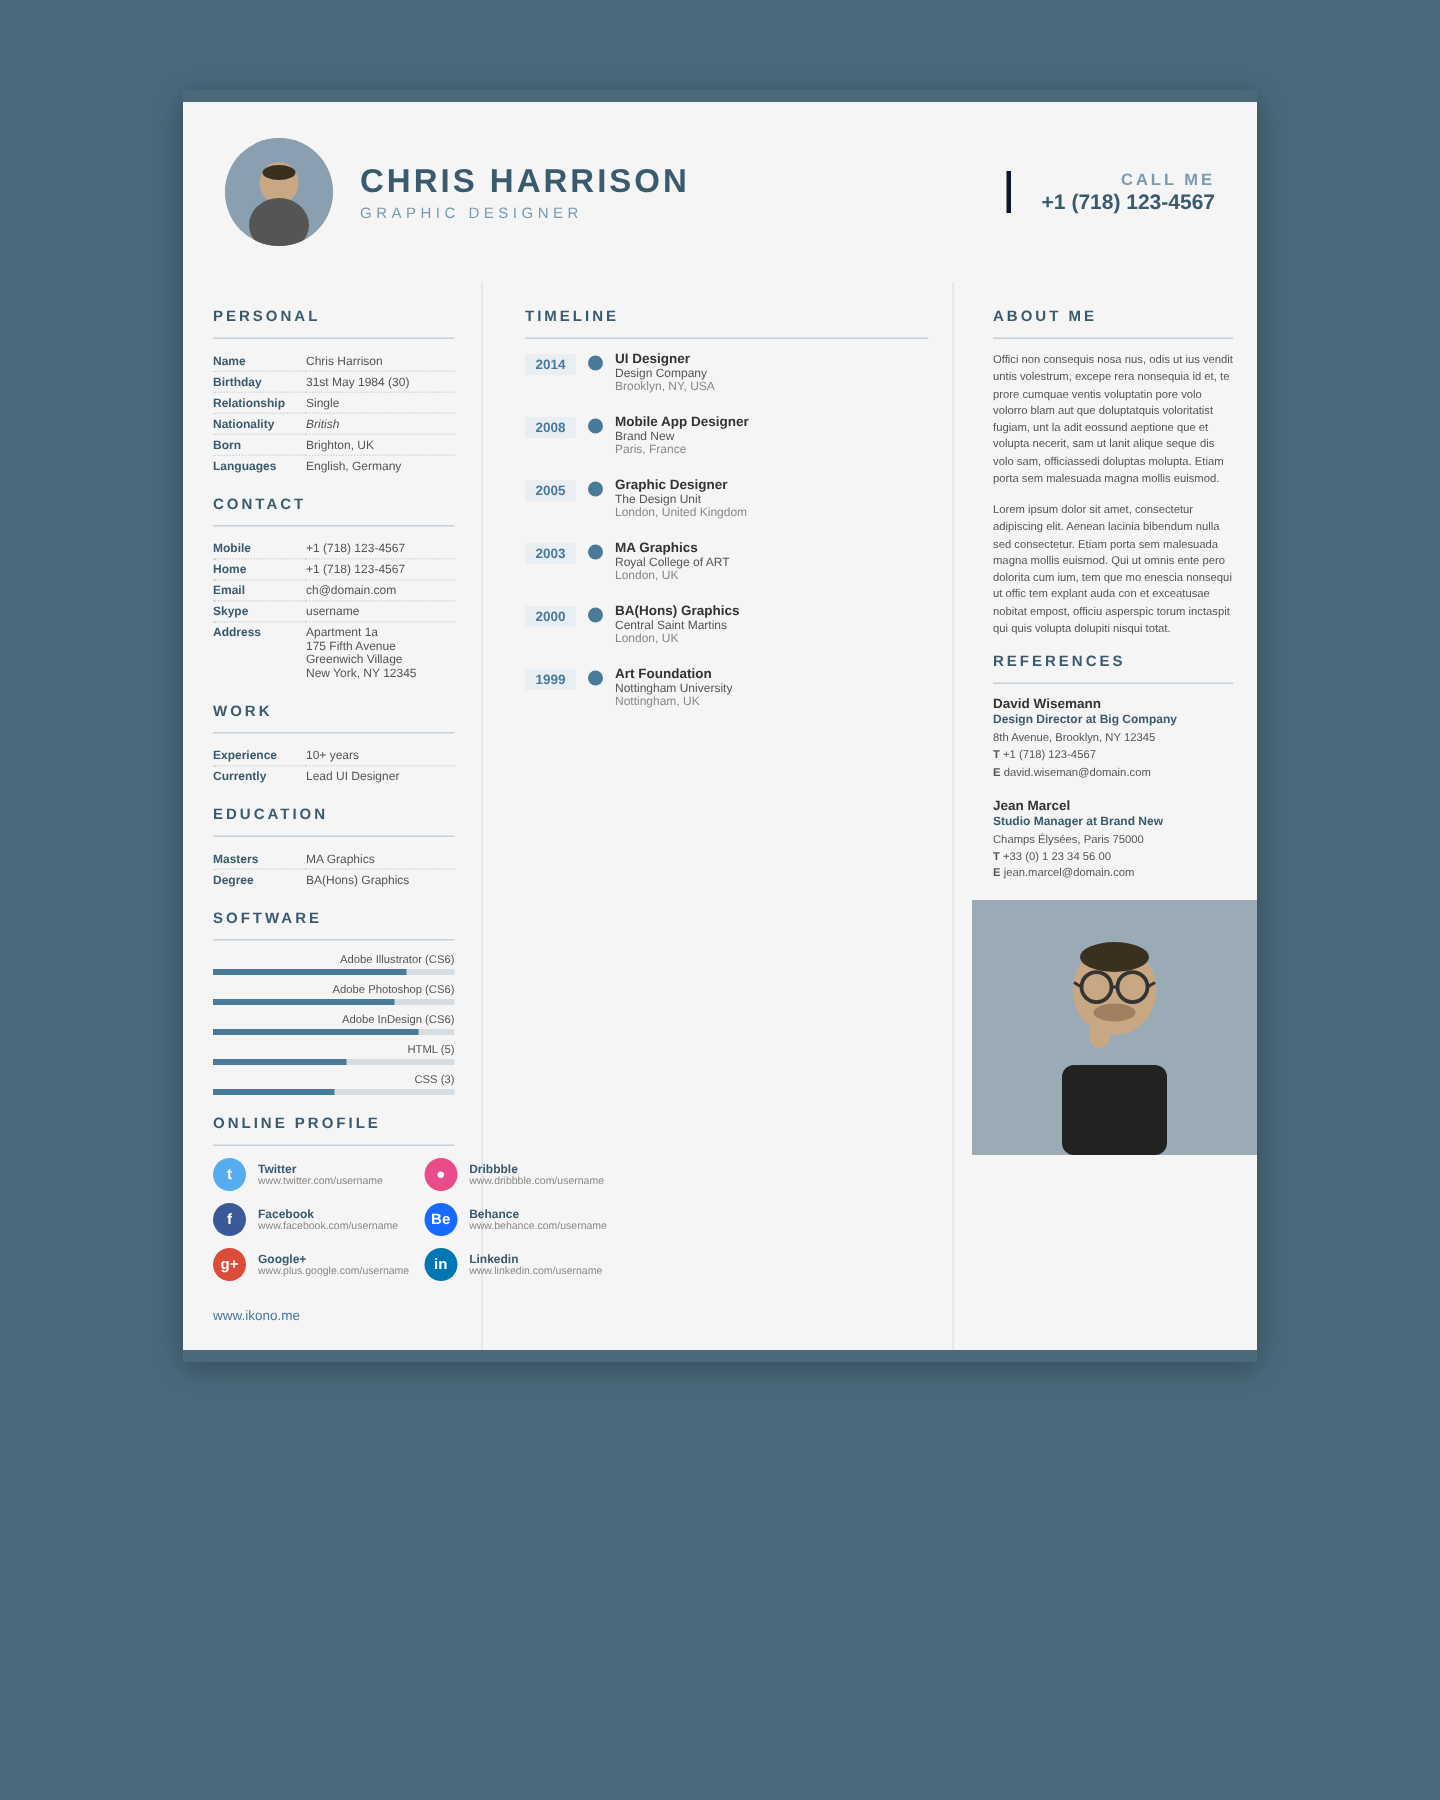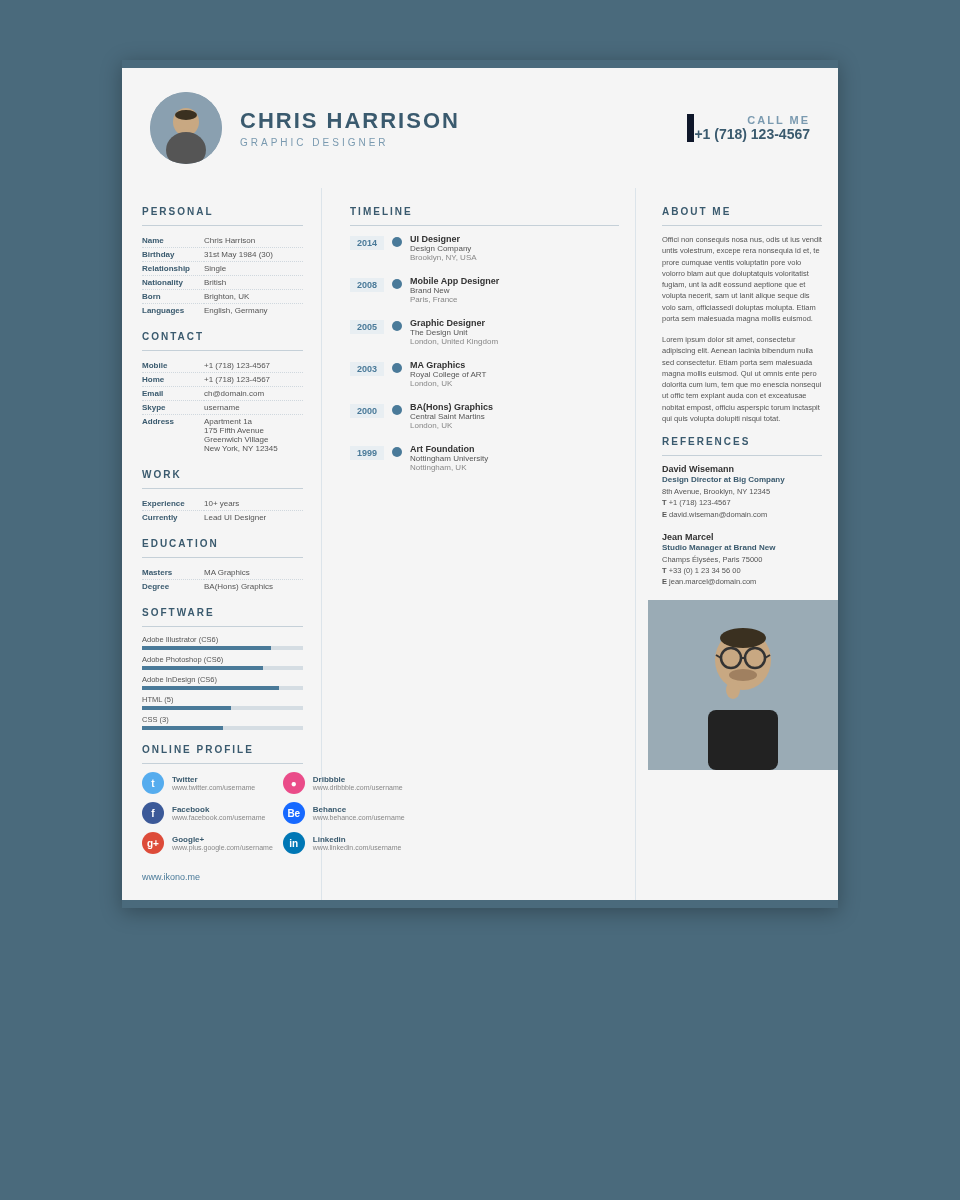--- a/index.html
+++ b/index.html
@@ -54,21 +54,22 @@
     .name-block h2 {
       font-size: 10px;
       font-weight: 400;
       color: #7a9ab0;
       letter-spacing: 3px;
       text-transform: uppercase;
       margin-top: 3px;
     }
     .header-right {
       text-align: right;
-      border-left: 7px solid #0f172a;
+      padding-left: 20px;
+      border-left: 3px solid #0f172a;
       margin-left: 20px;
     }
     .call-me-label {
       font-size: 11px;
       font-weight: 700;
       color: #7a9ab0;
       letter-spacing: 2px;
       text-transform: uppercase;
     }
     .phone-number {
@@ -134,20 +135,21 @@
     .info-table .label {
       color: #3a5a6e;
       font-weight: 700;
       width: 62px;
       padding-right: 6px;
     }
     .info-table .value { color: #555; }
     
     .software-item {
       margin-bottom: 5px;
+      text-align: right;
     }
     .software-name {
       font-size: 7.5px;
       color: #555;
       margin-bottom: 2px;
     }
     .software-bar-bg {
       height: 4px;
       background: #d5dde3;
       width: 100%;
@@ -336,21 +338,21 @@
             <tr>
               <td class="label">Birthday</td>
               <td class="value" style="white-space: pre-line;">31st May 1984 (30)</td>
             </tr>
             <tr>
               <td class="label">Relationship</td>
               <td class="value" style="white-space: pre-line;">Single</td>
             </tr>
             <tr>
               <td class="label">Nationality</td>
-              <td class="value" style="white-space: pre-line;">British</td>
+              <td class="value" style="white-space: pre-line; font-style: italic;">British</td>
             </tr>
             <tr>
               <td class="label">Born</td>
               <td class="value" style="white-space: pre-line;">Brighton, UK</td>
             </tr>
             <tr>
               <td class="label">Languages</td>
               <td class="value" style="white-space: pre-line;">English, Germany</td>
             </tr>
           </tbody>

